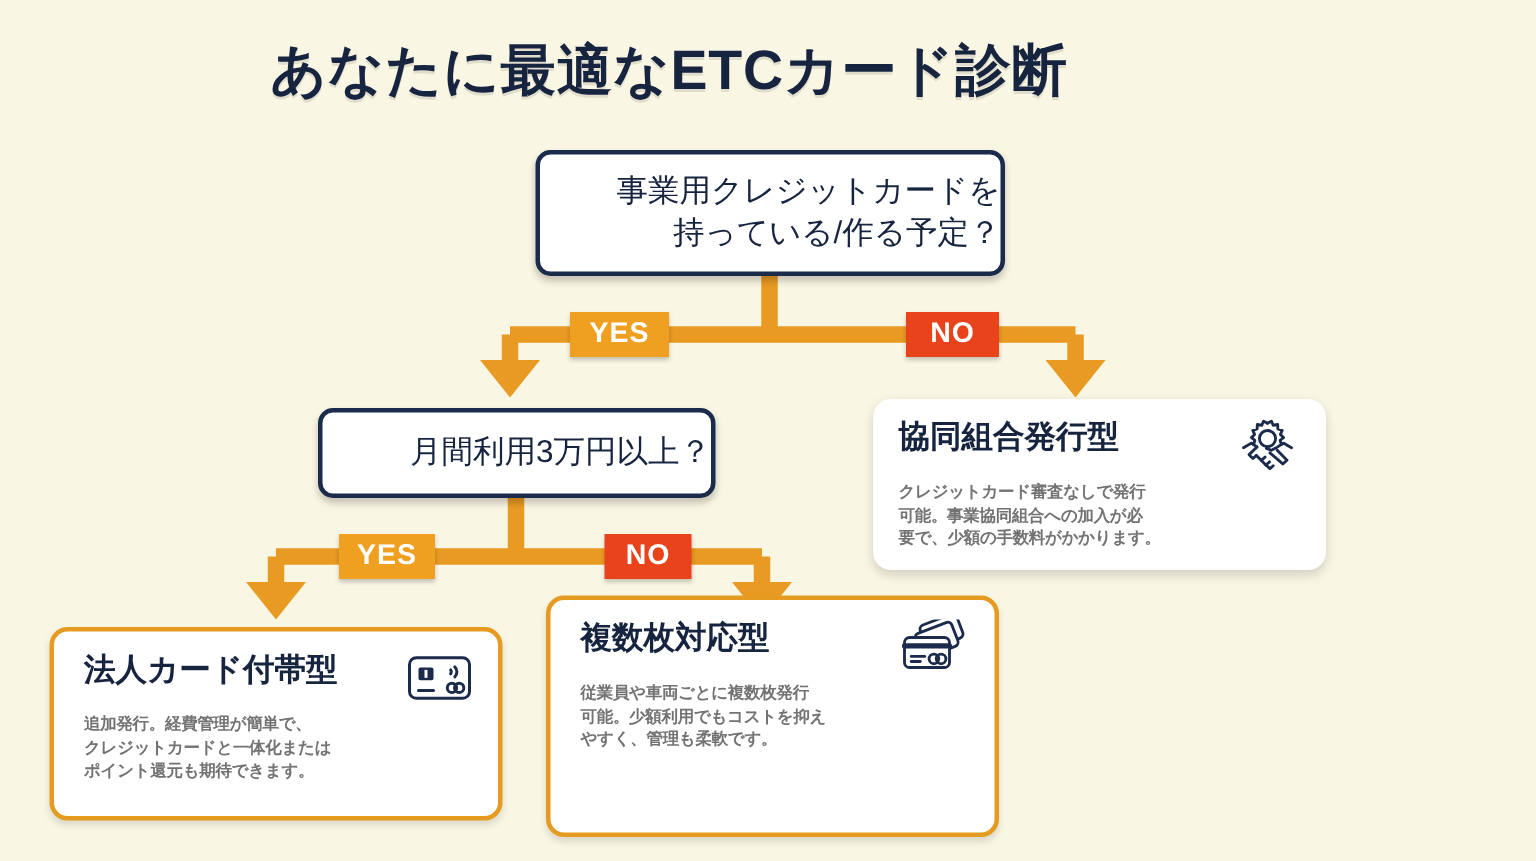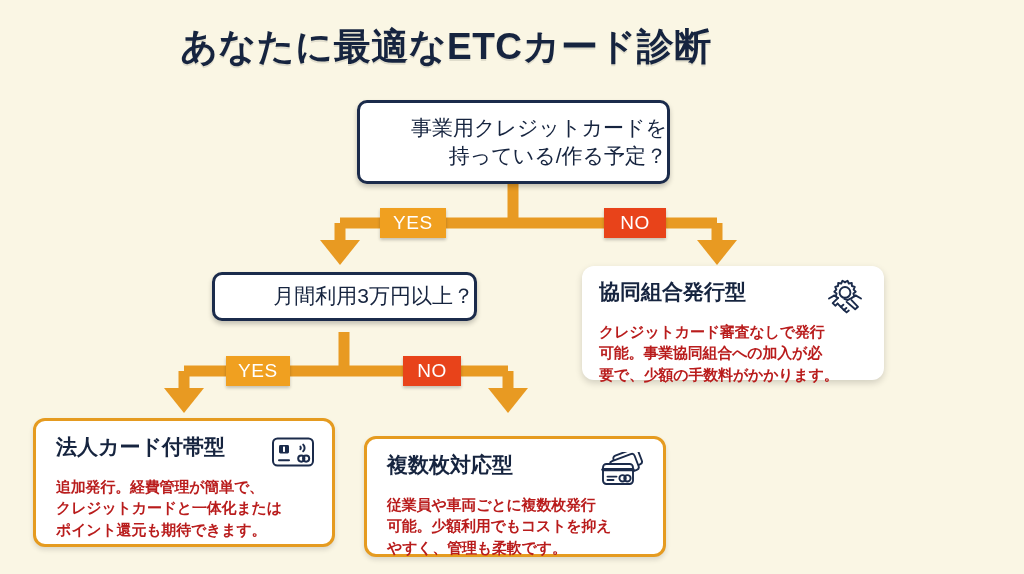--- a/index.html
+++ b/index.html
@@ -66,35 +66,35 @@
     left: 357px;
     top: 100px;
     width: 313px;
     height: 84px;
     font-size: 21px;
   }
   #decision-2 {
     left: 212px;
     top: 272px;
     width: 265px;
-    height: 49px;
+    height: 60px;
     font-size: 21px;
   }
   .decision .line { display: block; }
 
   
   .badge {
     position: absolute;
     box-sizing: border-box;
     display: flex;
     align-items: center;
     justify-content: center;
     color: #FFFFFF;
     font-size: 19px;
-    font-weight: 400;
+    font-weight: 700;
     letter-spacing: 0.6px;
     border-radius: 0;
     box-shadow: 0 2px 3px rgba(0,0,0,0.22);
   }
   .badge.yes { background: #F0A020; }
   .badge.no  { background: #E8431A; }
   #badge-yes-1 { left: 380px; top: 208px; width: 66px; height: 30px; }
   #badge-no-1  { left: 604px; top: 208px; width: 62px; height: 30px; }
   #badge-yes-2 { left: 226px; top: 356px; width: 64px; height: 30px; }
   #badge-no-2  { left: 403px; top: 356px; width: 58px; height: 30px; }
@@ -111,21 +111,21 @@
     border: 3px solid #E59B20;
     box-shadow: 0 3px 5px rgba(0,0,0,0.12);
   }
   .card.plain {
     border: 0;
     box-shadow: 0 3px 7px rgba(0,0,0,0.16);
     padding-left: 17px;
   }
   #card-coop   { left: 582px; top: 266px; width: 302px; height: 114px; }
   #card-corp   { left: 33px;  top: 418px; width: 302px; height: 129px; }
-  #card-multi  { left: 364px; top: 436px; width: 302px; height: 121px; }
+  #card-multi  { left: 364px; top: 397px; width: 302px; height: 161px; }
 
   .card-head {
     display: flex;
     align-items: flex-start;
     justify-content: space-between;
     gap: 8px;
   }
   .card-title {
     font-size: 21px;
     font-weight: 700;
@@ -137,24 +137,24 @@
     flex: 0 0 auto;
     width: 46px;
     height: 34px;
     display: flex;
     align-items: center;
     justify-content: center;
   }
   .card-icon svg { display: block; }
   .card-desc {
     margin-top: 7px;
-    font-size: 15px;
+    font-size: 11px;
     font-weight: 700;
     line-height: 1.42;
-    color: #b91c1c;
+    color: #737373;
     letter-spacing: -0.2px;
   }
   .card-desc .line { display: block; }
 </style>
 </head>
 <body>
 
 <div id="stage">
 
   <div class="title">あなたに最適なETCカード診断</div>

